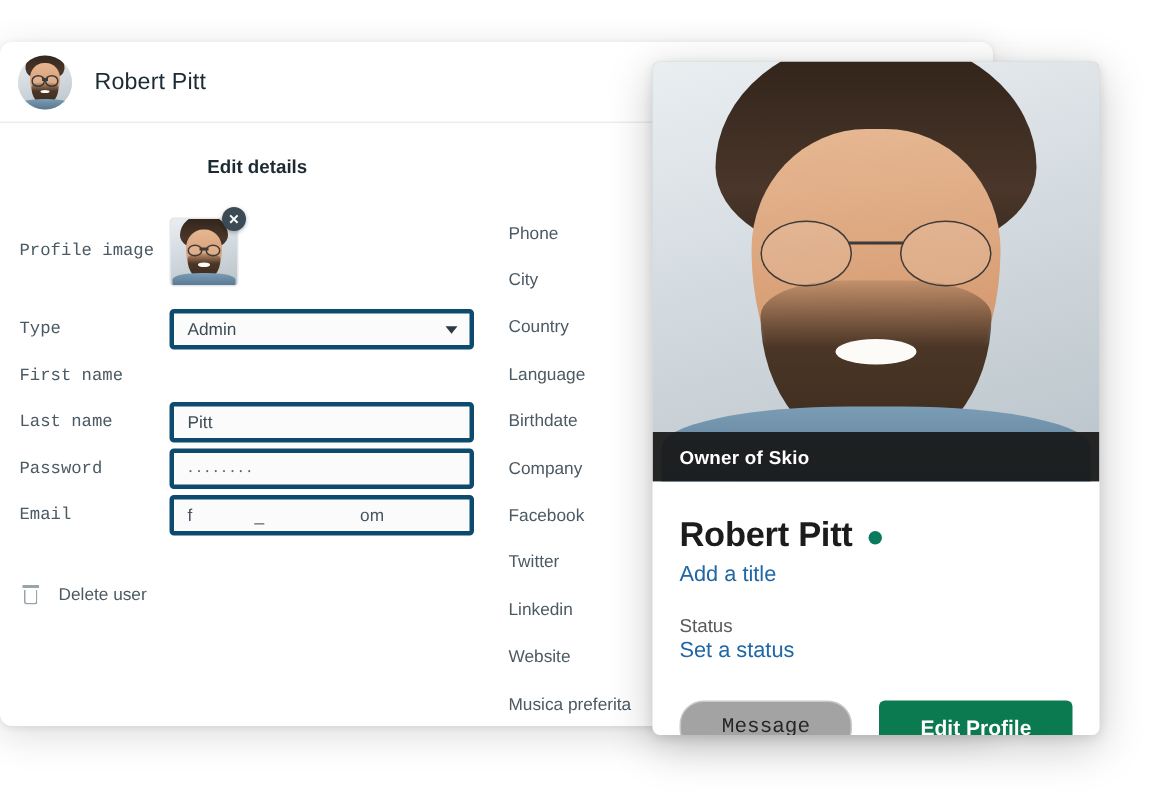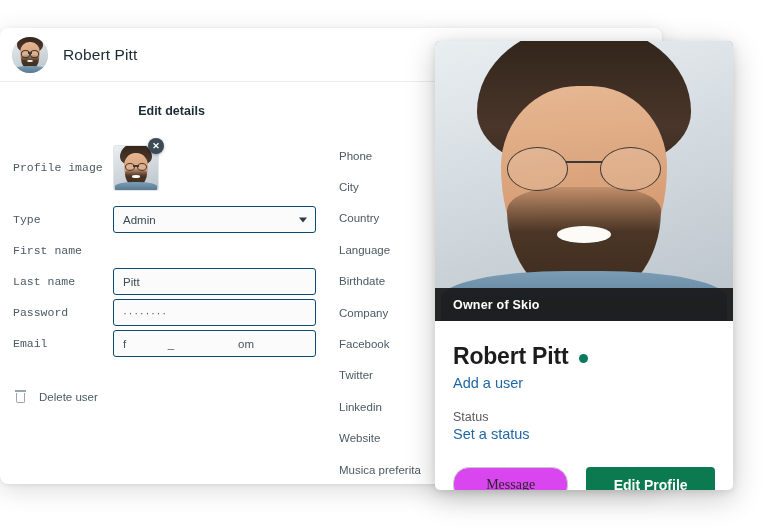--- a/index.html
+++ b/index.html
@@ -74,21 +74,21 @@
   .form-row + .form-row{margin-top:0px;}
   .f-label{
     width:100px;flex:0 0 auto;
     font-size:11.5px;
     color:#4b5a63;
     font-family:Liberation Mono, monospace;
   }
   .f-input{
     width:203px;height:27px;
     box-sizing:border-box;
-    border:1px solid #0c4a6e;
+    border:3px solid #0c4a6e;
     border-radius:3px;
     background:#fbfbfb;
     font-size:11.5px;
     color:#3d4b54;
     display:flex;align-items:center;
     padding:0 9px;
     position:relative;
   }
   .f-input.select .arrow{
     position:absolute;right:8px;top:50%;
@@ -208,22 +208,22 @@
   #status-label{
     font-size:12.5px;color:#5a5a5a;margin-top:19px;
   }
   #set-status{margin-top:2px;}
   #card-actions{
     display:flex;margin-top:25px;gap:18px;
   }
   #btn-message{
     width:119px;height:35px;
     border:1px solid #c9c9c9;border-radius:16px;
-    background:#d946ef;color:#262626;
-    font-size:14px;font-family:Liberation Serif, serif;
+    background:#a3a3a3;color:#262626;
+    font-size:14px;font-family:Liberation Mono, monospace;
     display:flex;align-items:center;justify-content:center;
     cursor:pointer;
   }
   #btn-edit-profile{
     width:133px;height:35px;
     border:none;border-radius:4px;
     background:#0b7a51;color:#ffffff;
     font-size:14px;font-weight:700;font-family:inherit;
     display:flex;align-items:center;justify-content:center;
     cursor:pointer;
@@ -376,21 +376,21 @@
       <span id="title-banner-text">Owner of Skio</span>
     </div>
   </div>
 
   <div id="profile-info">
     <div id="profile-name-row">
       <div id="profile-name">Robert Pitt</div>
       <div id="online-dot"></div>
     </div>
 
-    <div class="link-text">Add a user</div>
+    <div class="link-text">Add a title</div>
 
     <div id="status-label">Status</div>
     <div class="link-text" id="set-status">Set a status</div>
 
     <div id="card-actions">
       <button id="btn-message">Message</button>
       <button id="btn-edit-profile">Edit Profile</button>
     </div>
   </div>
 </div>

